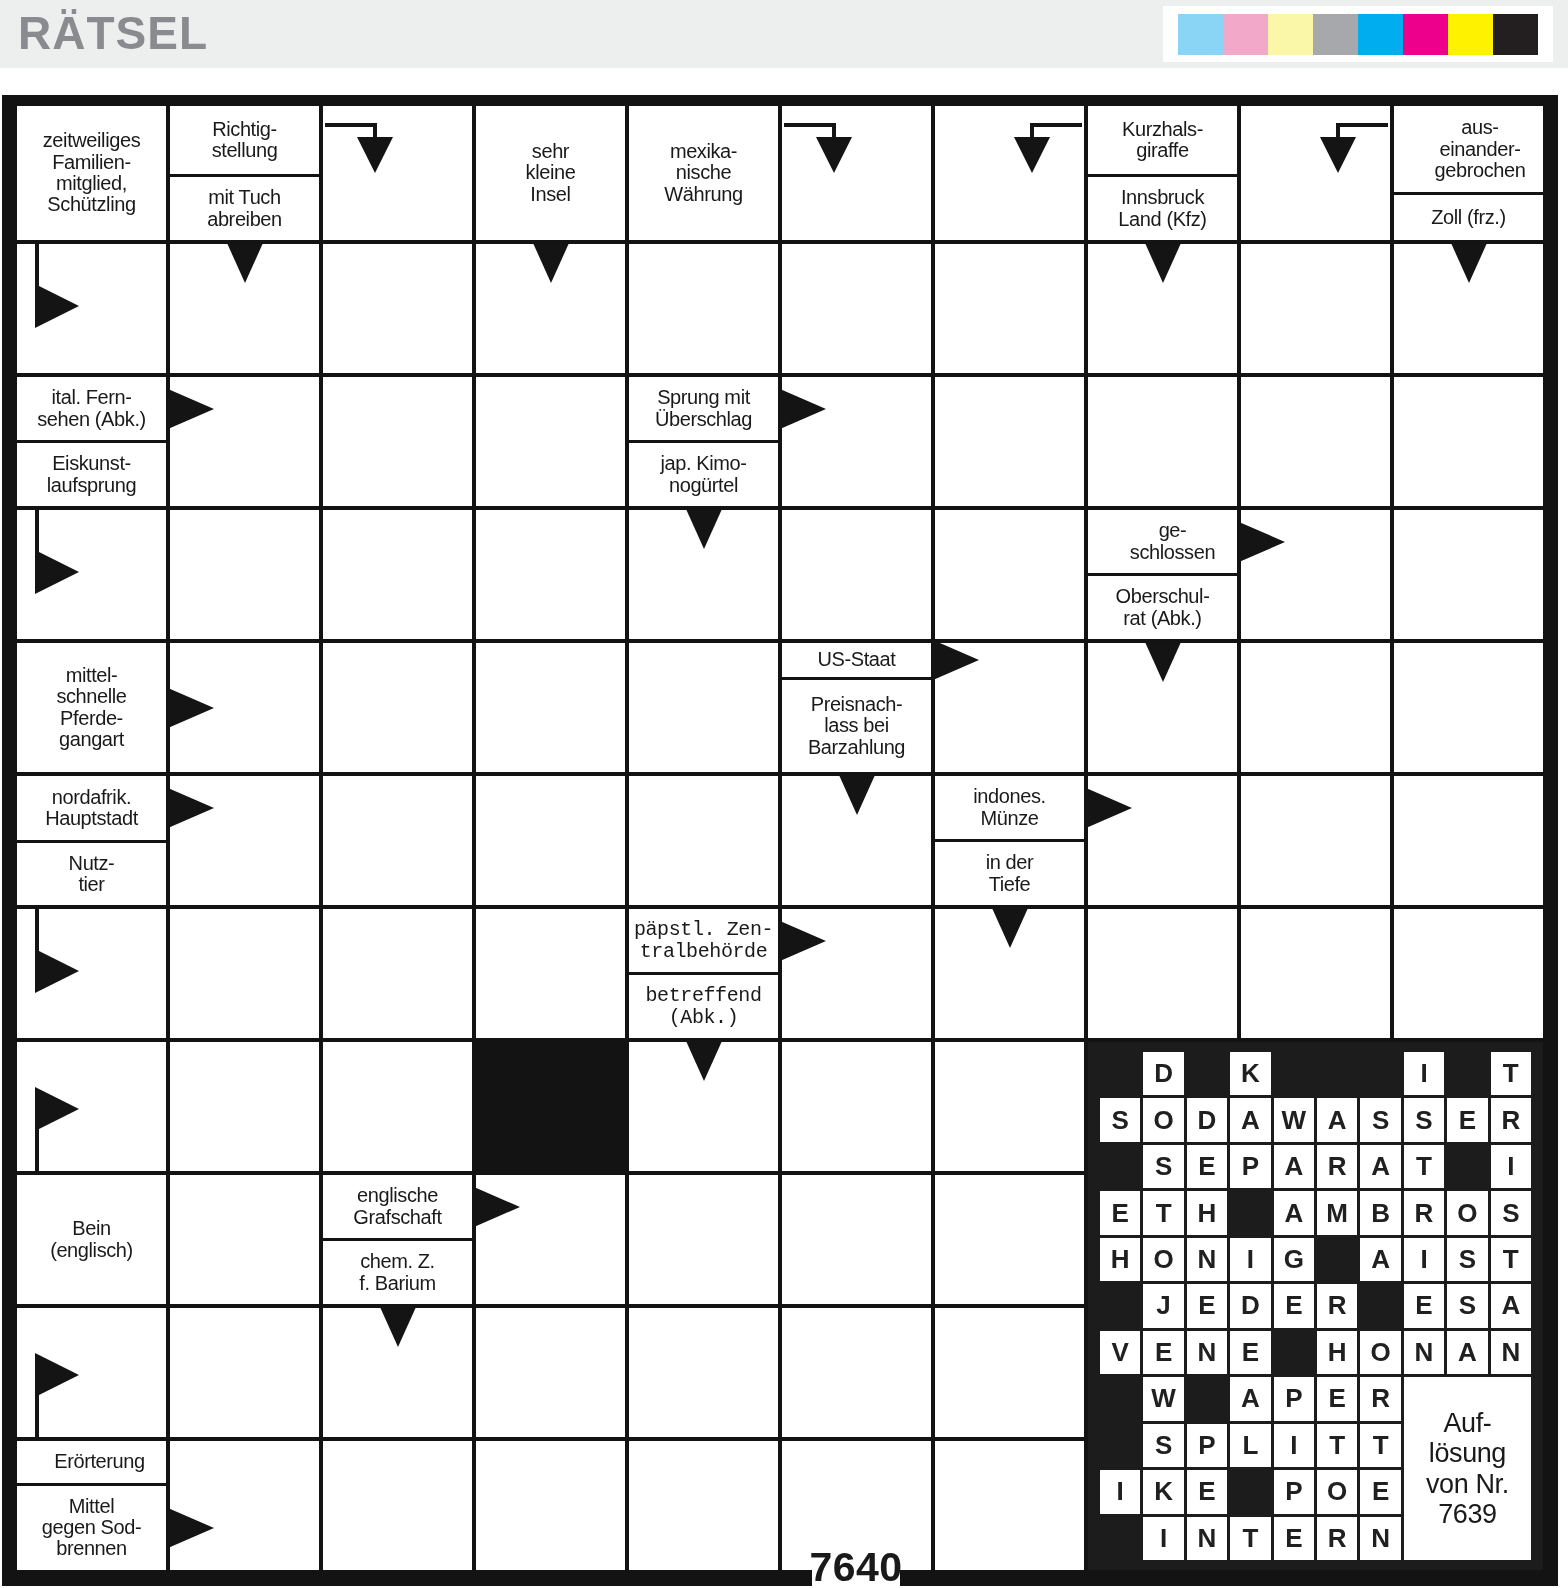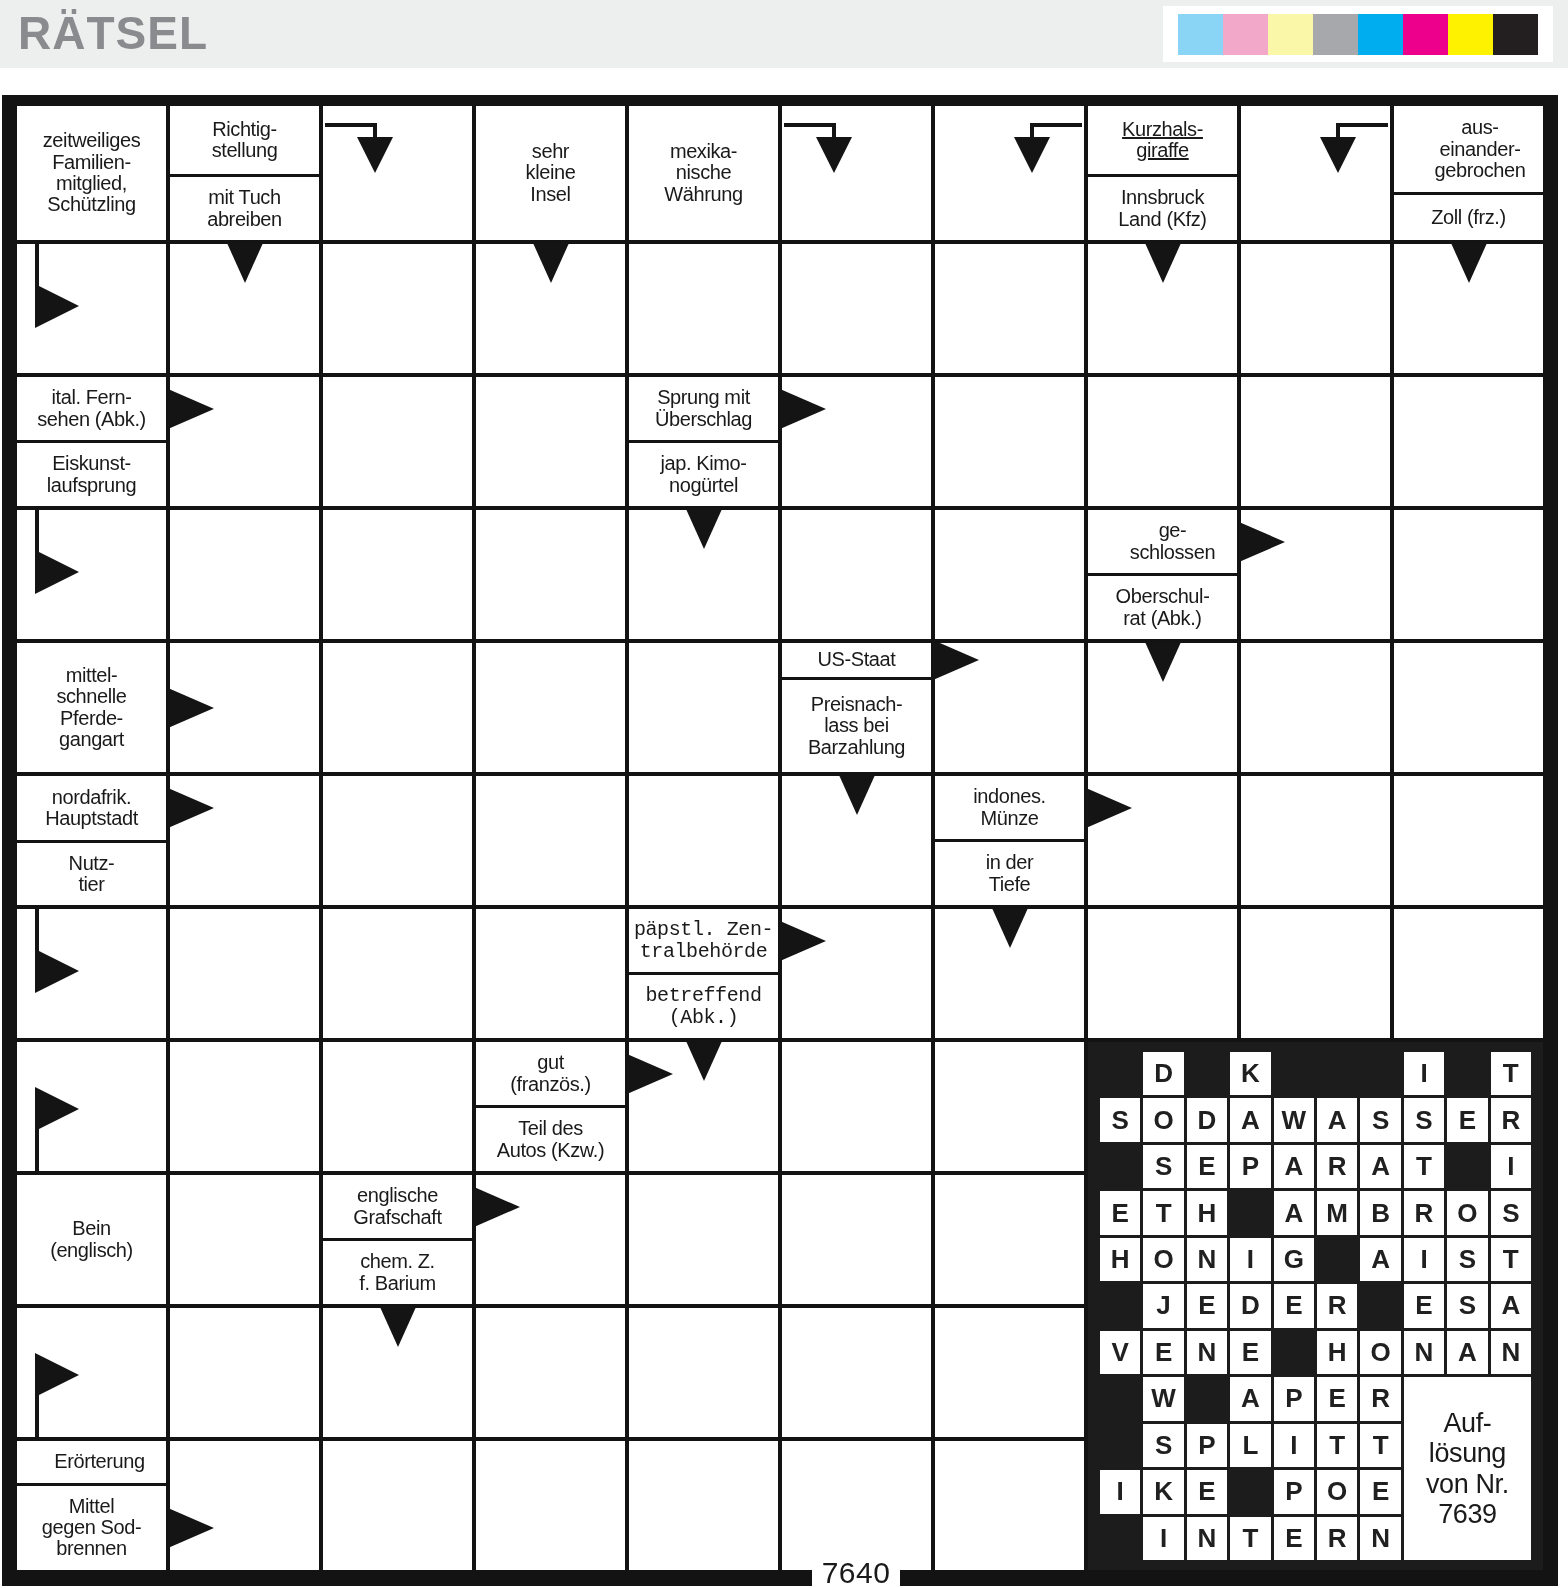--- a/index.html
+++ b/index.html
@@ -61,21 +61,21 @@
     grid-column:8 / 11;grid-row:8 / 12;background:#ffffff;
     display:flex;flex-direction:column;align-items:center;justify-content:center;
     font-size:27px;line-height:1.13;color:#1a1a1a;text-align:center;letter-spacing:-0.4px;
   }
   
   .footer-notch{
     position:absolute;left:812px;top:1544px;width:88px;height:44px;background:#ffffff;
     z-index:5;display:flex;align-items:flex-end;justify-content:center;
   }
   .footer-notch span{
-    font-size:30px;font-weight:400;color:#1a1a1a;letter-spacing:0.5px;line-height:1;
+    font-size:41px;font-weight:700;color:#1a1a1a;letter-spacing:0.5px;line-height:1;
     margin-bottom:0px;
   }
 </style>
 </head>
 <body>
 
 <div class="band" style="background: rgb(237, 238, 238);">
   <span class="band-title" style="color: rgb(138, 139, 142);">RÄTSEL</span>
   <div class="colorbar-box">
     <div class="colorbar">
@@ -126,21 +126,21 @@
         <polygon points="32,28 68,28 50,64" fill="#141414"></polygon>
       </svg>
     </div>
     <div class="cell answer" style="grid-area: 1 / 7;">
       <svg width="74" height="66" viewBox="0 0 74 66" class="arr arr-eld-r">
         <path d="M0,16 H50 V30" fill="none" stroke="#141414" stroke-width="4"></path>
         <polygon points="32,28 68,28 50,64" fill="#141414"></polygon>
       </svg>
     </div>
     <div class="cell clue" style="grid-area: 1 / 8;">
-      <div class="part" style="flex: 52 1 0px; text-decoration: underline;">Kurzhals-
+      <div class="part" style="flex: 52 1 0px;">Kurzhals-
 giraffe</div>
       <div class="part" style="flex: 48 1 0px;">Innsbruck
 Land (Kfz)</div>
     </div>
     <div class="cell answer" style="grid-area: 1 / 9;">
       <svg width="74" height="66" viewBox="0 0 74 66" class="arr arr-eld-r">
         <path d="M0,16 H50 V30" fill="none" stroke="#141414" stroke-width="4"></path>
         <polygon points="32,28 68,28 50,64" fill="#141414"></polygon>
       </svg>
     </div>
@@ -314,28 +314,20 @@
     <div class="cell answer" style="grid-area: 7 / 9;"></div>
     <div class="cell answer" style="grid-area: 7 / 10;"></div>
     <div class="cell answer" style="grid-area: 8 / 1;">
       <svg width="62" height="86" viewBox="0 0 62 86" class="arr arr-elr-b">
         <path d="M16,0 V60" fill="none" stroke="#141414" stroke-width="4"></path>
         <polygon points="14,40 58,62 14,84" fill="#141414"></polygon>
       </svg>
     </div>
     <div class="cell answer" style="grid-area: 8 / 2;"></div>
     <div class="cell answer" style="grid-area: 8 / 3;"></div>
-    <div class="cell clue" style="grid-area: 8 / 4;">
-      <div class="part" style="flex: 50 1 0px;">gut
-(französ.)<svg width="46" height="40" viewBox="0 0 46 40" class="arr arr-right">
-          <polygon points="0,0 46,20 0,40" fill="#141414"></polygon>
-        </svg></div>
-      <div class="part" style="flex: 50 1 0px;">Teil des
-Autos (Kzw.)</div>
-    </div>
     <div class="cell answer" style="grid-area: 8 / 5;">
       <svg width="38" height="40" viewBox="0 0 38 40" class="arr arr-down">
         <polygon points="1,0 37,0 19,40" fill="#141414"></polygon>
       </svg>
     </div>
     <div class="cell answer" style="grid-area: 8 / 6;"></div>
     <div class="cell answer" style="grid-area: 8 / 7;"></div>
     <div class="cell clue" style="grid-area: 9 / 1;">
       <div class="part">Bein
 (englisch)</div>

